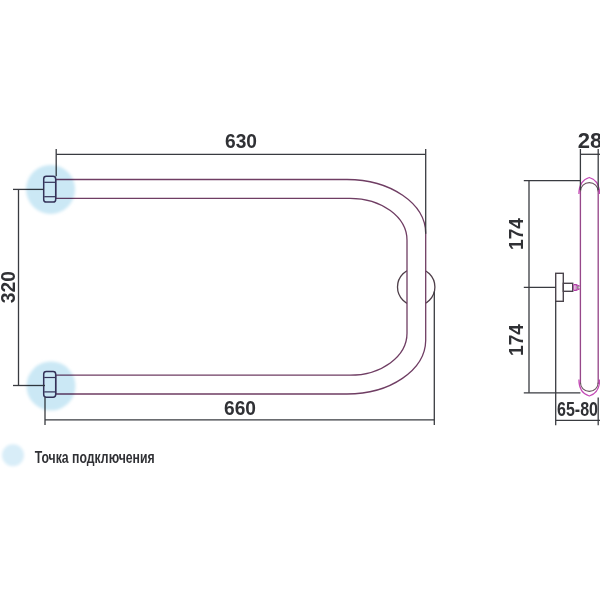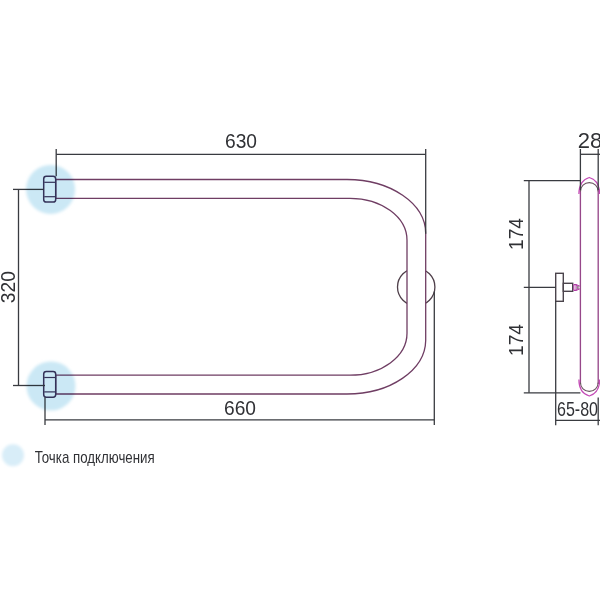--- a/index.html
+++ b/index.html
@@ -1,16 +1,16 @@
 <!DOCTYPE html>
 <html><head>
 <meta charset="utf-8">
 <style>
   html,body{margin:0;padding:0;background:#ffffff;}
-  #cv{width:600px;height:600px;position:relative;}
+  #cv{width:600px;height:600px;position:relative;font-weight:bold;}
   svg{display:block;}
   text{font-family:"Liberation Sans",sans-serif;fill:#303135;}
 </style>
 </head>
 <body>
 <div id="cv">
 <svg width="600" height="600" viewBox="0 0 600 600">
   <defs>
     <filter id="soft" x="-30%" y="-30%" width="160%" height="160%">
       <feGaussianBlur stdDeviation="1.4"></feGaussianBlur>

